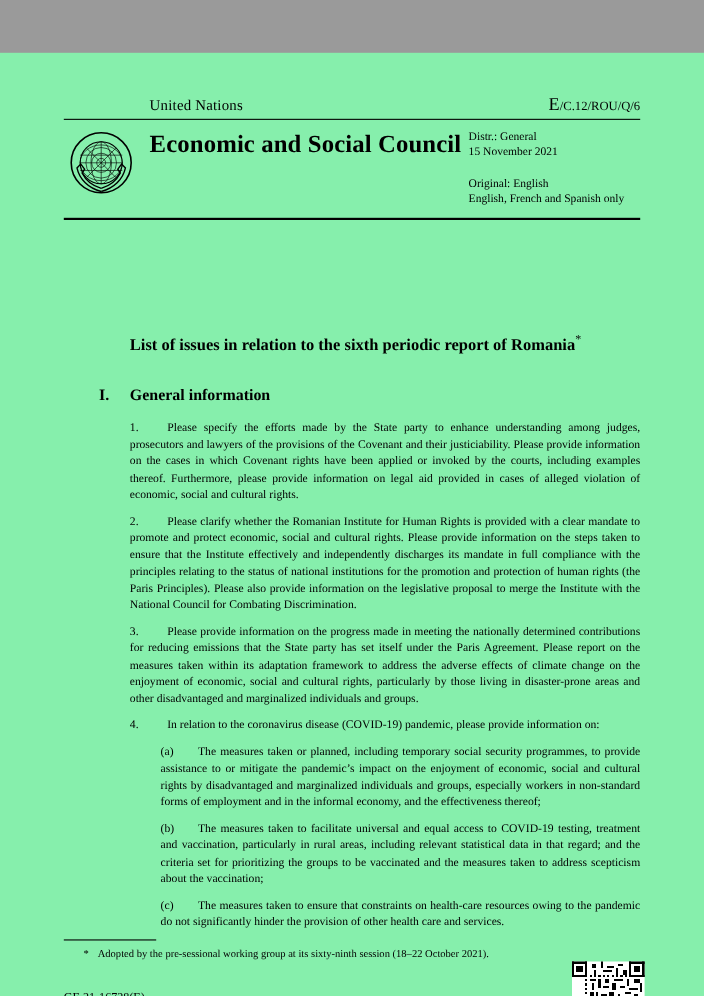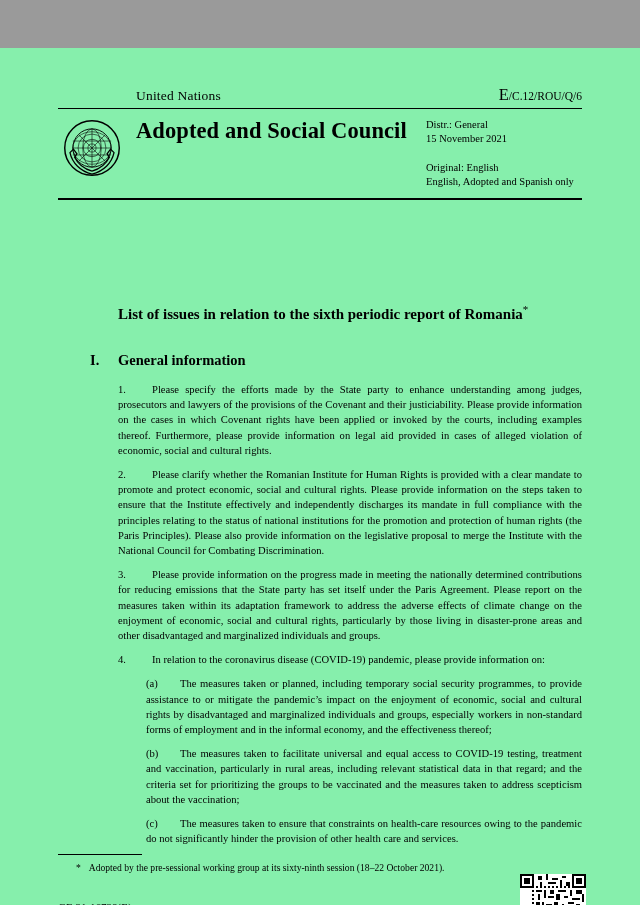--- a/index.html
+++ b/index.html
@@ -213,30 +213,30 @@
     <div class="masthead">
       <div class="rule-top"></div>
       <div class="rule-under-title"></div>
 
       <div class="un-name">United Nations</div>
 
       <div class="symbol">
         <span>E</span><span class="sym-sub">/C.12/ROU/Q/6</span>
       </div>
 
-      <div class="organ">Adopted and Social Council</div>
+      <div class="organ">Economic and Social Council</div>
 
       <div class="distr">
         <div>Distr.: General</div>
         <div>15 November 2021</div>
       </div>
 
       <div class="orig">
         <div>Original: English</div>
-        <div>English, Adopted and Spanish only</div>
+        <div>English, French and Spanish only</div>
       </div>
 
       <div class="emblem">
         <svg viewBox="0 0 100 100" width="58" height="58" aria-hidden="true">
           <circle cx="50" cy="50" r="47" fill="none" stroke="#000" stroke-width="2.5"></circle>
           <circle cx="50" cy="50" r="33" fill="none" stroke="#000" stroke-width="1.6"></circle>
           <circle cx="50" cy="50" r="24" fill="none" stroke="#000" stroke-width="1"></circle>
           <circle cx="50" cy="50" r="15" fill="none" stroke="#000" stroke-width="1"></circle>
           <circle cx="50" cy="50" r="7" fill="none" stroke="#000" stroke-width="1"></circle>
           <g stroke="#000" stroke-width="1" fill="none">

